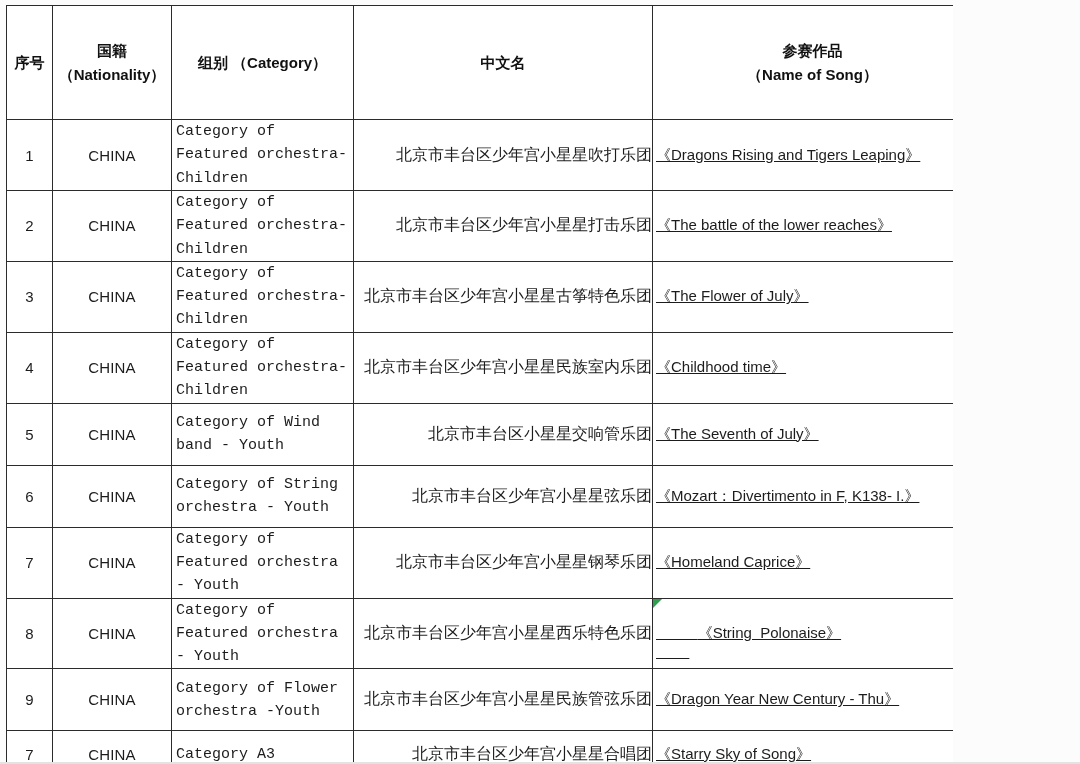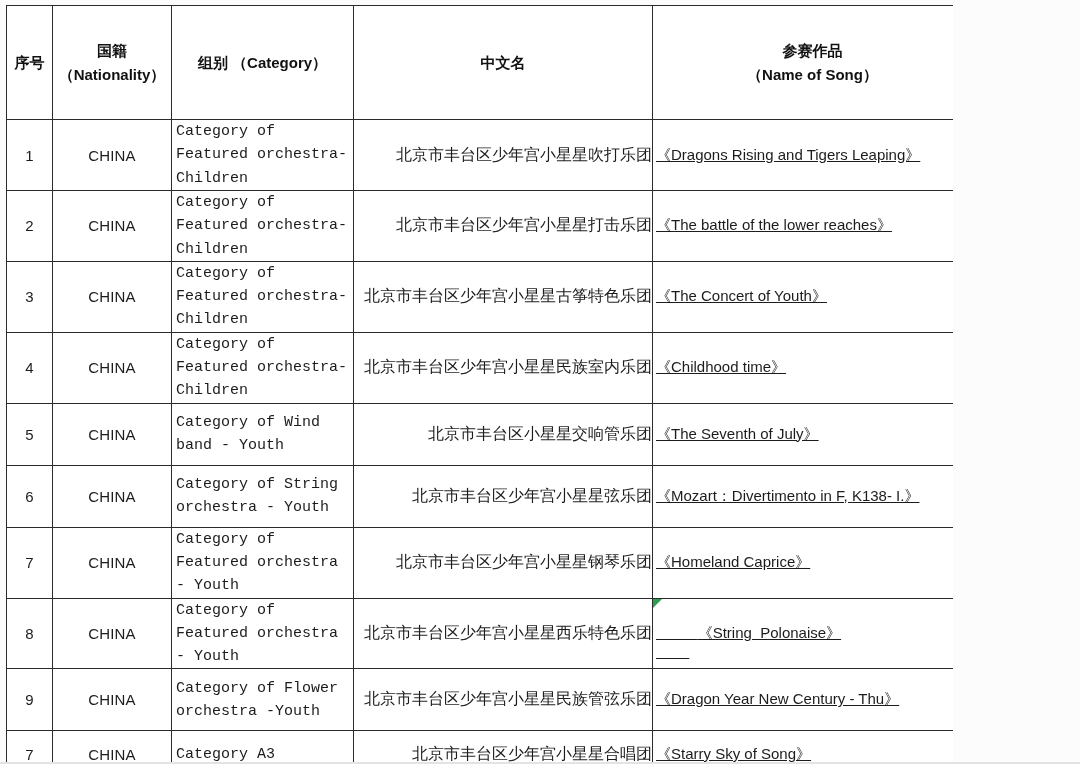--- a/index.html
+++ b/index.html
@@ -109,21 +109,21 @@
         <td class="c-cat">Category of Featured orchestra- Children</td>
         <td class="c-name">北京市丰台区少年宫小星星打击乐团</td>
         <td class="c-song">《The battle of the lower reaches》</td>
         <td class="c-medal">金奖</td>
       </tr>
       <tr class="h71">
         <td class="c-index">3</td>
         <td class="c-nat">CHINA</td>
         <td class="c-cat">Category of Featured orchestra- Children</td>
         <td class="c-name">北京市丰台区少年宫小星星古筝特色乐团</td>
-        <td class="c-song">《The Concert of Youth》</td>
+        <td class="c-song">《The Flower of July》</td>
         <td class="c-medal">金奖</td>
       </tr>
       <tr class="h71">
         <td class="c-index">4</td>
         <td class="c-nat">CHINA</td>
         <td class="c-cat">Category of Featured orchestra- Children</td>
         <td class="c-name">北京市丰台区少年宫小星星民族室内乐团</td>
         <td class="c-song">《Childhood time》</td>
         <td class="c-medal">金奖</td>
       </tr>

